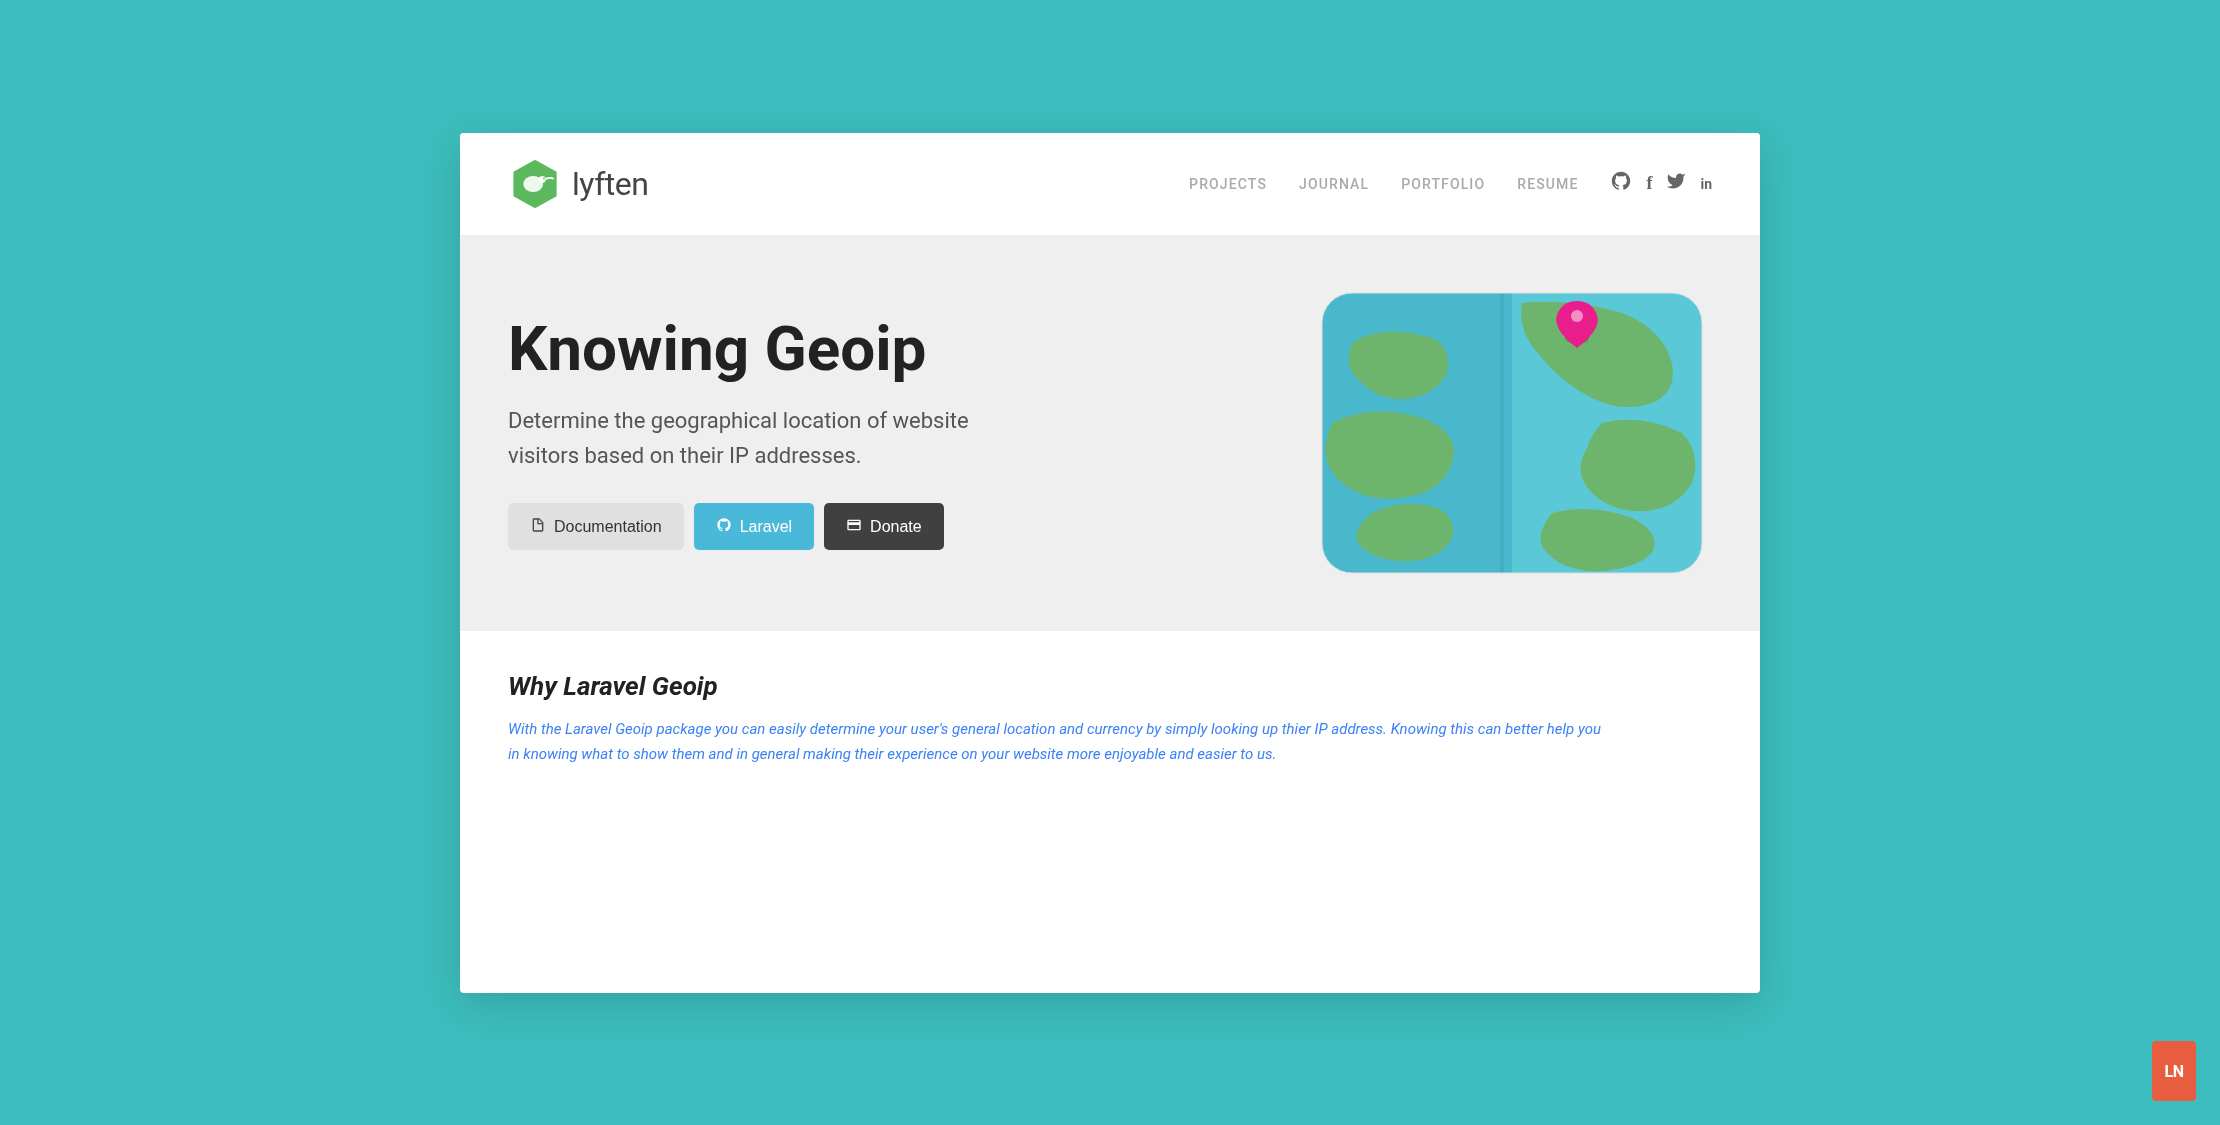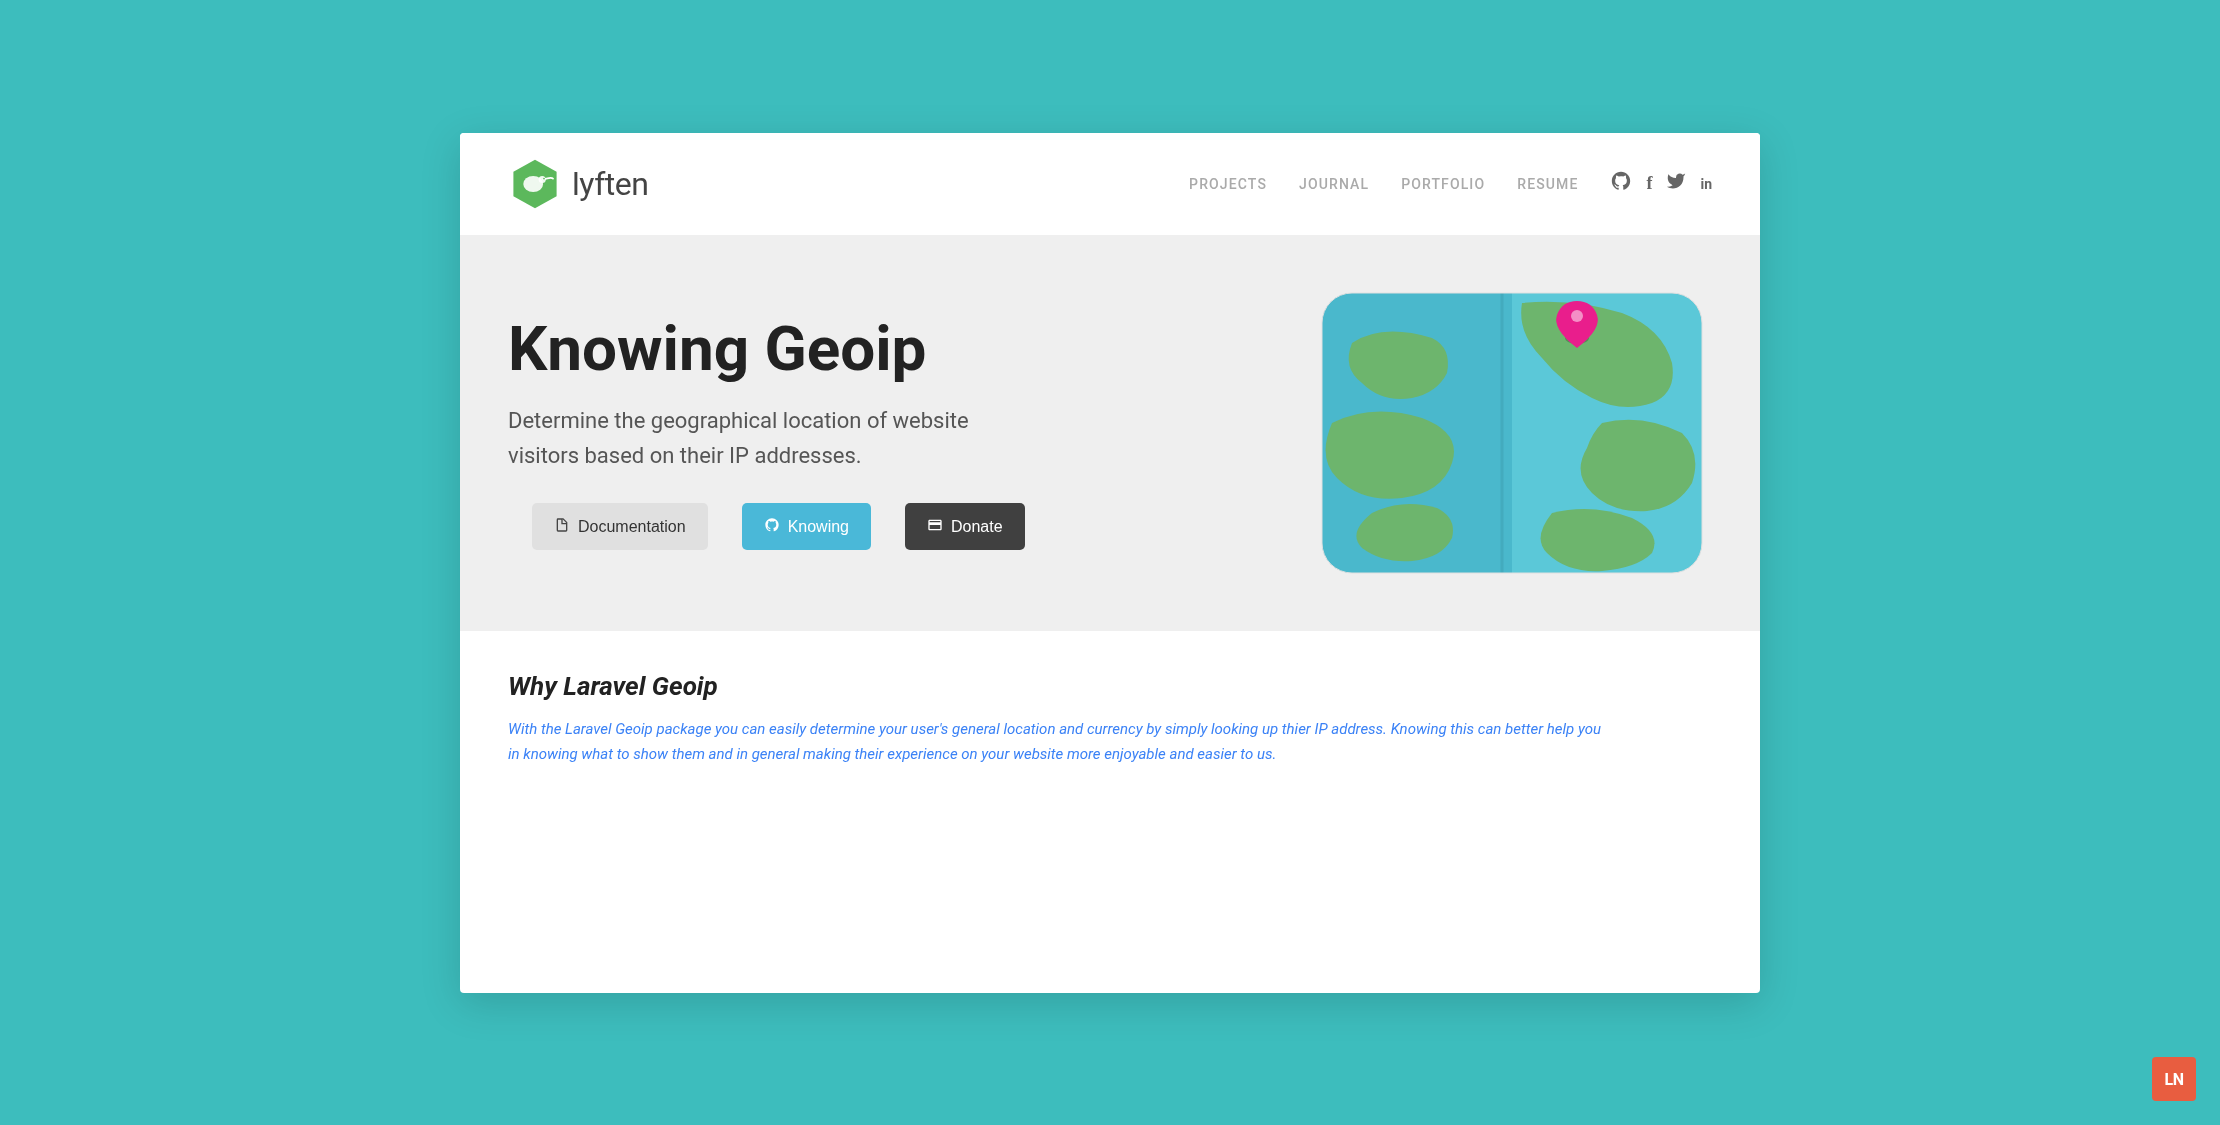--- a/index.html
+++ b/index.html
@@ -125,21 +125,20 @@
       display: inline-flex;
       align-items: center;
       gap: 8px;
       padding: 14px 22px;
       border-radius: 5px;
       font-size: 16px;
       font-weight: 500;
       cursor: pointer;
       text-decoration: none;
       border: none;
-      margin-left: 24px;
     }
 
     .btn-docs {
       background: #e0e0e0;
       color: #333;
     }
 
     .btn-download {
       background: #4ab8d8;
       color: #fff;
@@ -187,21 +186,21 @@
       line-height: 1.7;
       max-width: 1100px;
     }
 
     
     .corner-badge {
       position: fixed;
       bottom: 24px;
       right: 24px;
       width: 44px;
-      height: 44px;
+      height: 60px;
       background: #e85d40;
       border-radius: 4px;
       display: flex;
       align-items: center;
       justify-content: center;
       color: #fff;
       font-size: 16px;
       font-weight: 700;
       letter-spacing: -0.5px;
     }
@@ -271,21 +270,21 @@
           </span>
           <span>Documentation</span>
         </button>
 
         <button class="btn btn-download">
           <span class="btn-icon">
             <svg width="16" height="16" viewBox="0 0 24 24" fill="#fff">
                 <path d="M12 2C6.477 2 2 6.477 2 12c0 4.418 2.865 8.166 6.839 9.489.5.092.682-.217.682-.482 0-.237-.008-.866-.013-1.7-2.782.604-3.369-1.34-3.369-1.34-.454-1.155-1.11-1.463-1.11-1.463-.908-.62.069-.608.069-.608 1.003.07 1.531 1.03 1.531 1.03.892 1.529 2.341 1.088 2.91.832.092-.647.35-1.088.636-1.338-2.22-.253-4.555-1.11-4.555-4.943 0-1.091.39-1.984 1.029-2.683-.103-.253-.446-1.27.098-2.647 0 0 .84-.269 2.75 1.025A9.548 9.548 0 0112 6.836c.85.004 1.705.115 2.504.337 1.909-1.294 2.747-1.025 2.747-1.025.546 1.377.203 2.394.1 2.647.64.699 1.028 1.592 1.028 2.683 0 3.842-2.339 4.687-4.566 4.935.359.309.678.919.678 1.852 0 1.336-.012 2.415-.012 2.743 0 .267.18.578.688.48C19.138 20.163 22 16.418 22 12c0-5.523-4.477-10-10-10z"></path>
               </svg>
           </span>
-          <span>Knowing</span>
+          <span>Laravel</span>
         </button>
 
         <button class="btn btn-donate">
           <span class="btn-icon">
             <svg width="16" height="16" viewBox="0 0 24 24" fill="#fff">
                 <path d="M20 4H4c-1.11 0-2 .89-2 2v12c0 1.11.89 2 2 2h16c1.11 0 2-.89 2-2V6c0-1.11-.89-2-2-2zm0 14H4v-6h16v6zm0-10H4V6h16v2z"></path>
               </svg>
           </span>
           <span>Donate</span>
         </button>

